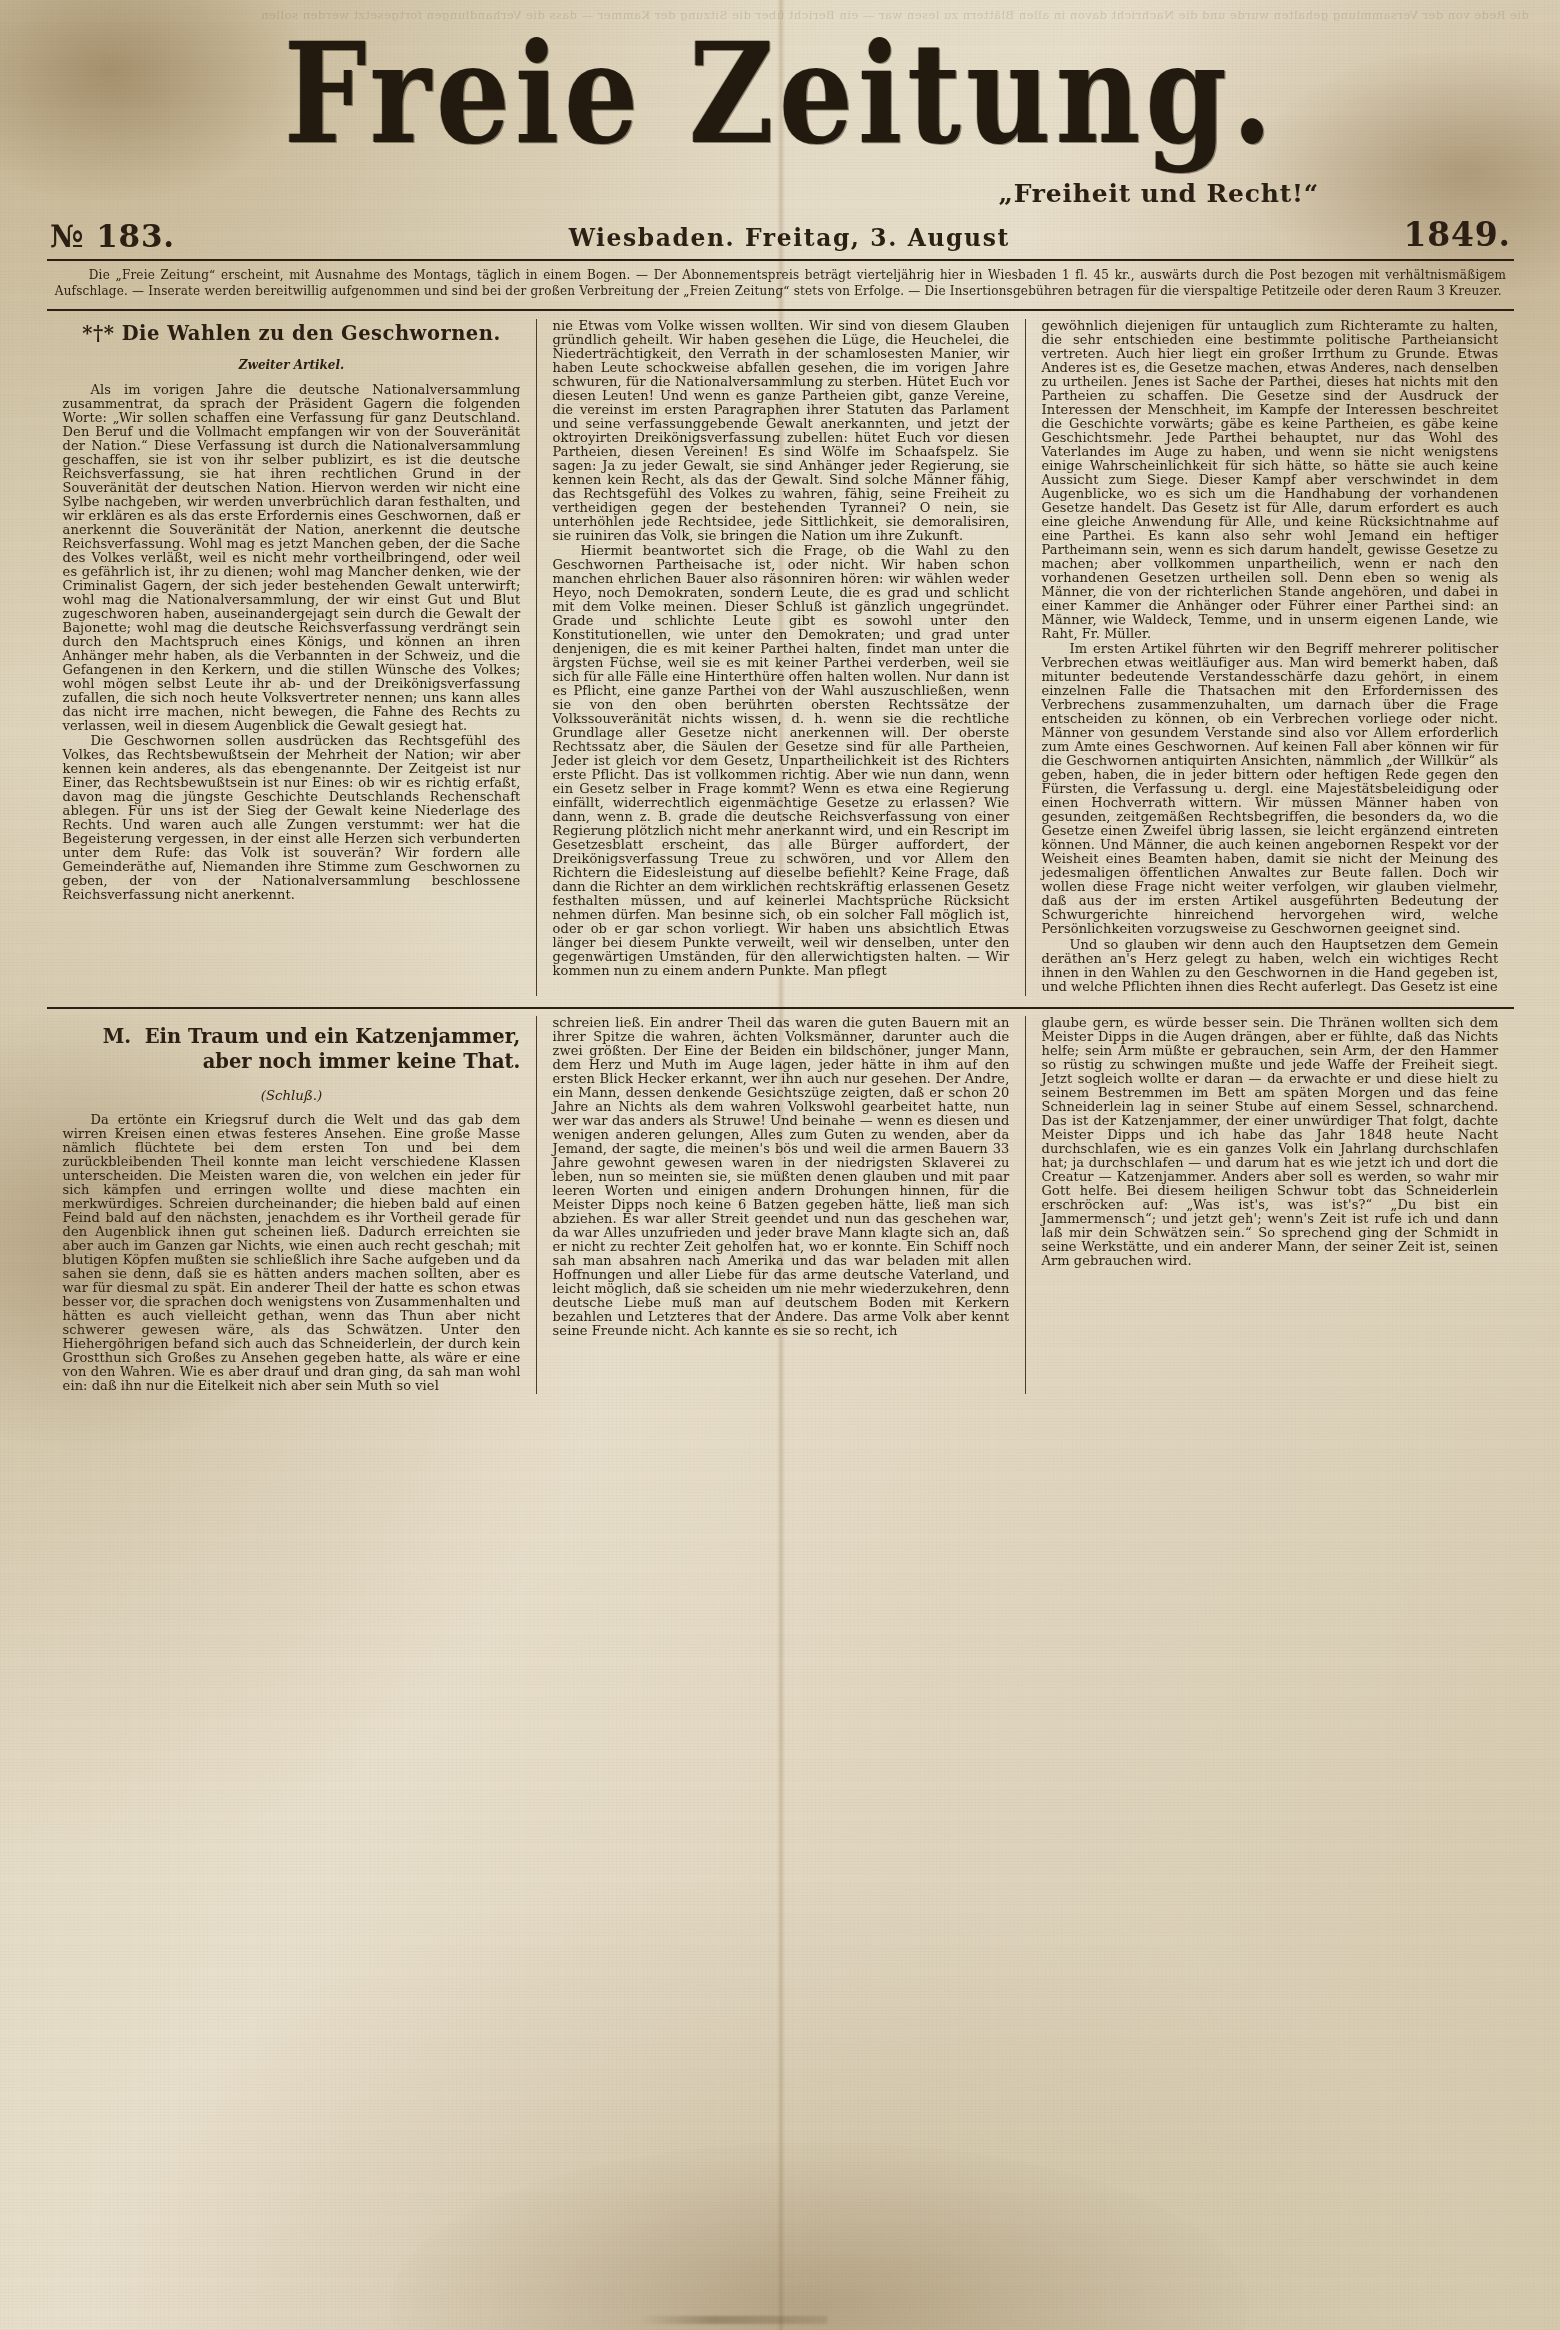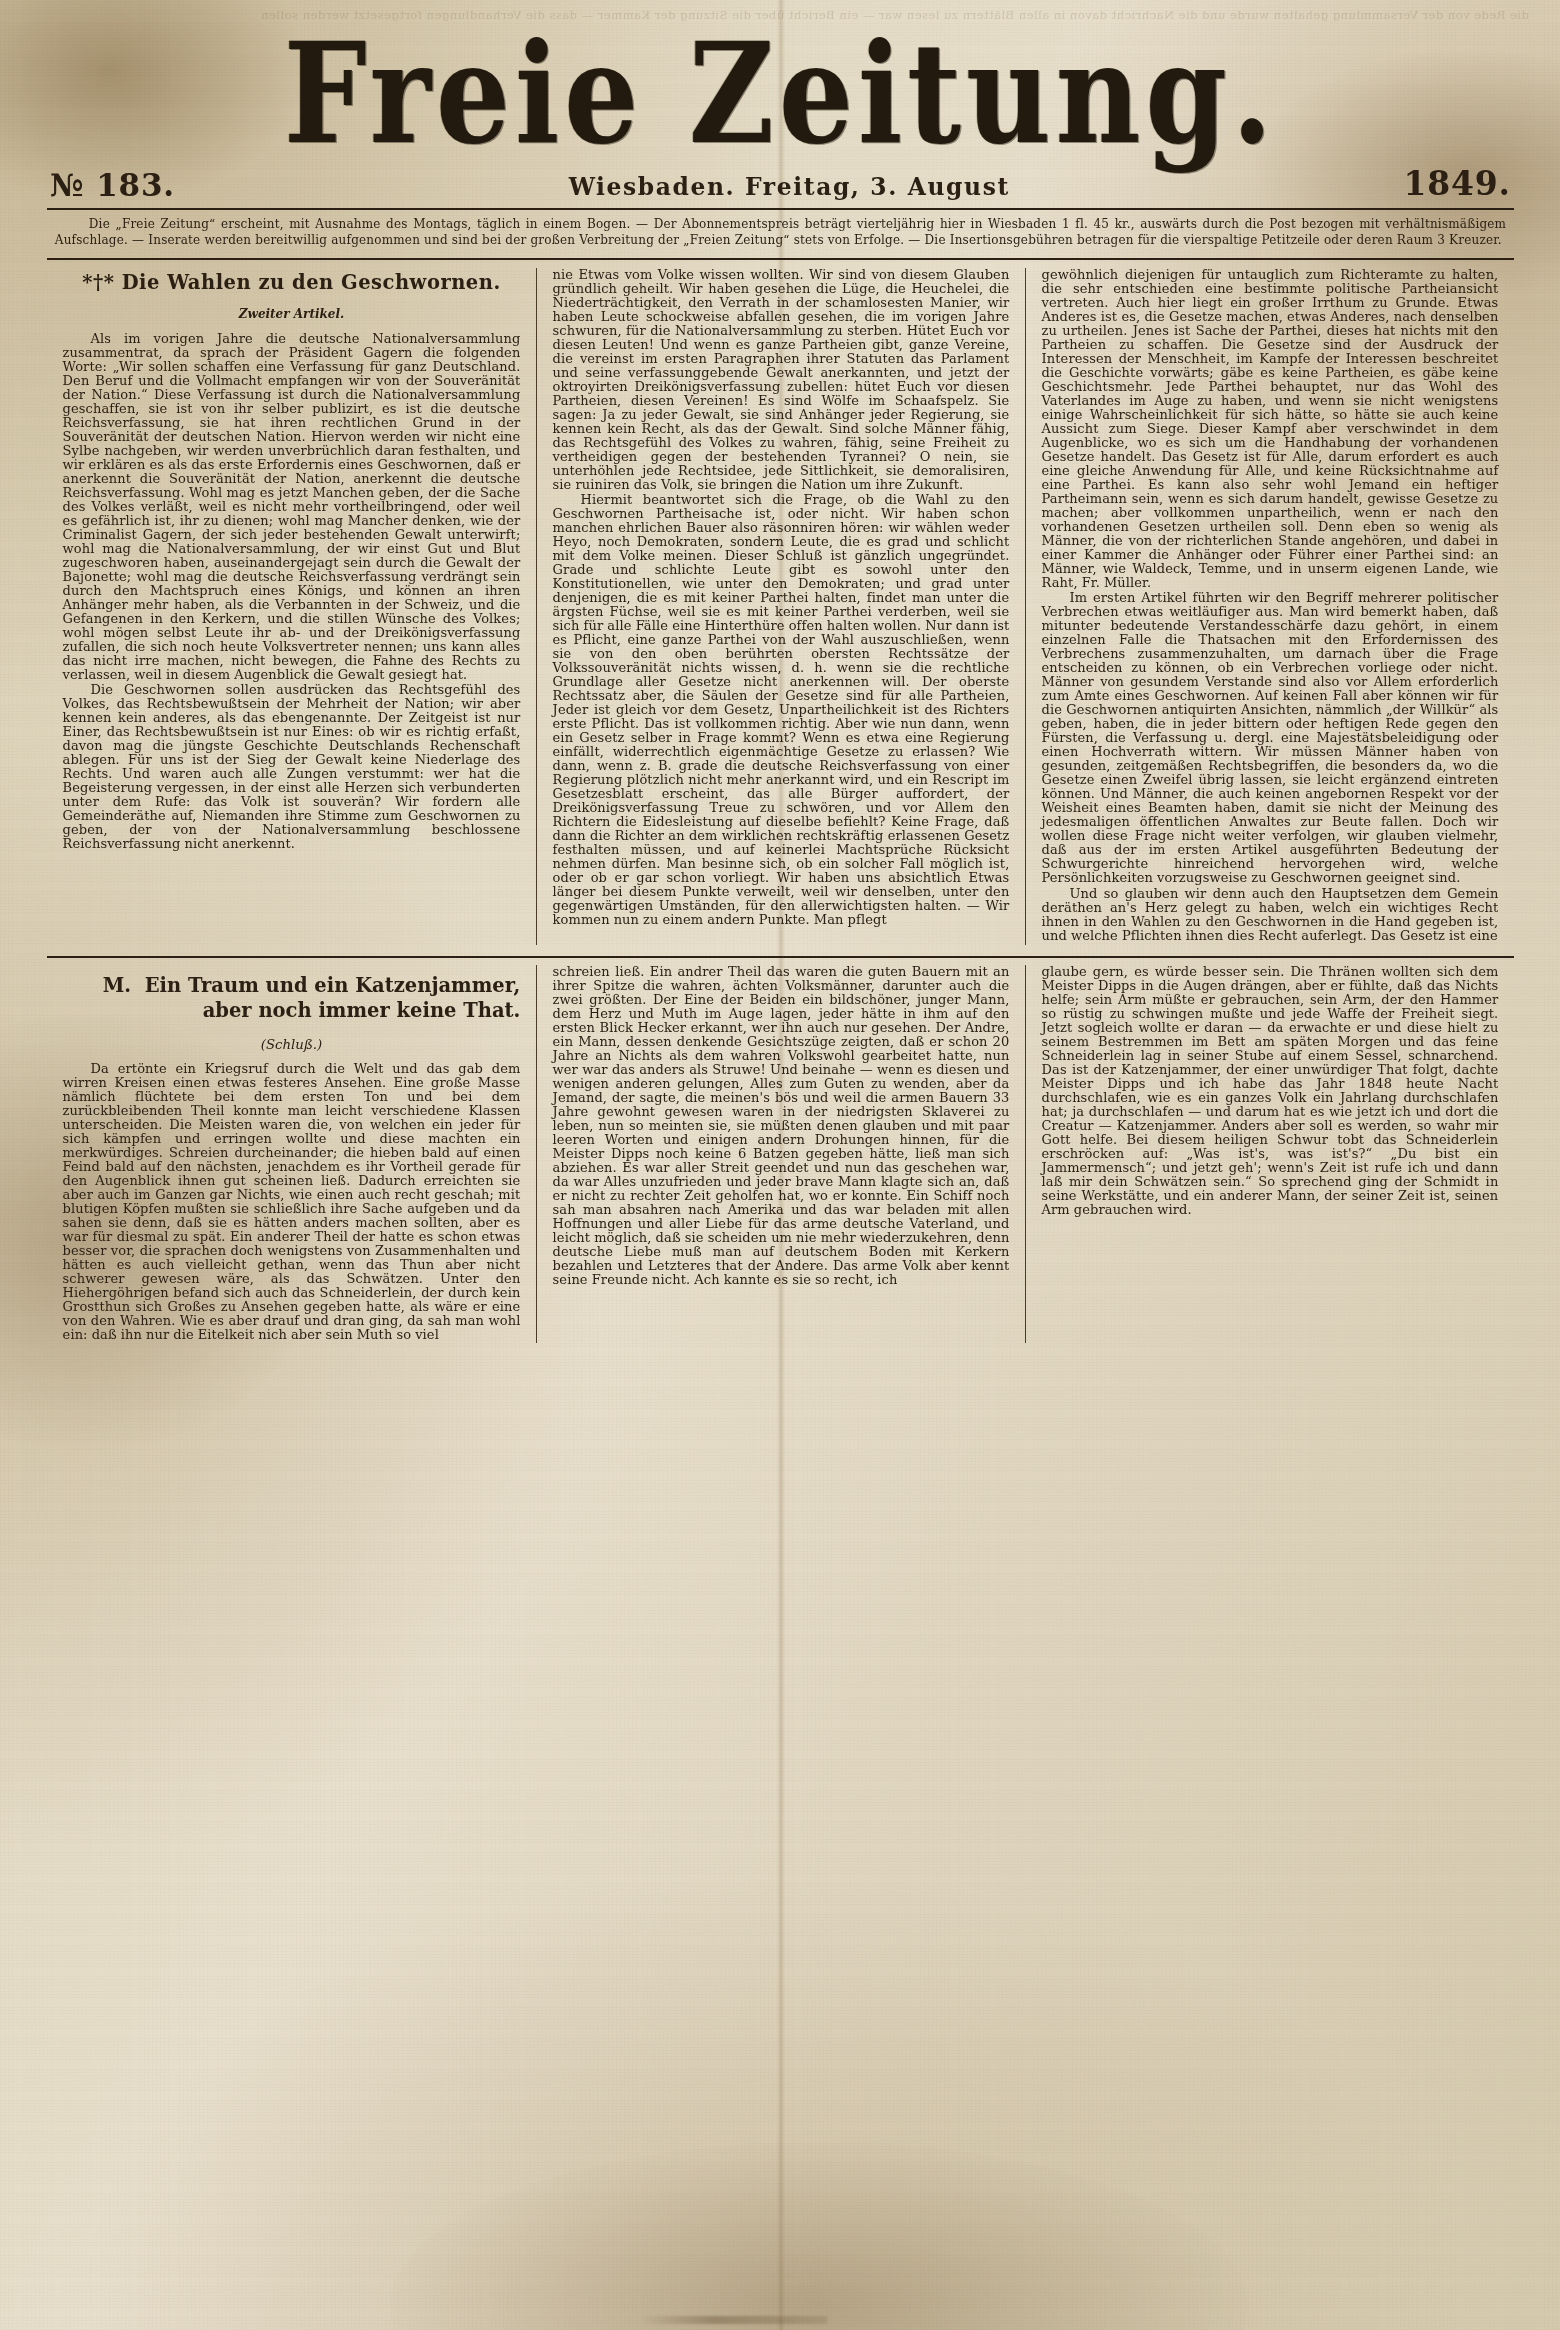--- a/index.html
+++ b/index.html
@@ -88,21 +88,21 @@
     letter-spacing: 0.8px;
     color: #2a2013;
   }
 
   .issueline {
     display: flex;
     align-items: flex-end;
     justify-content: space-between;
     border-bottom: 2px solid #2b2013;
     padding: 4.7px 3.1px 4.7px 3.1px;
-    margin-top: 16px;
+    margin-top: 2px;
   }
   .issue-no {
     font-size: 31px;
     font-weight: 700;
     letter-spacing: 0.8px;
     white-space: nowrap;
   }
   .place-date {
     font-size: 23.4px;
     font-weight: 700;
@@ -221,20 +221,21 @@
   <div class="smudge" style="left:-94px; top:-62px; width:406px; height:265px; background: radial-gradient(ellipse at center, rgba(130,100,55,.35), rgba(130,100,55,0) 70%);"></div>
   <div class="smudge" style="right:-125px; top:47px; width:437px; height:250px; background: radial-gradient(ellipse at center, rgba(130,100,55,.32), rgba(130,100,55,0) 70%);"></div>
   <div class="smudge" style="left:-156px; top:1014px; width:484px; height:437px; background: radial-gradient(ellipse at center, rgba(125,95,50,.26), rgba(125,95,50,0) 72%);"></div>
   <div class="smudge" style="left:390px; bottom:-140px; width:858px; height:328px; background: radial-gradient(ellipse at center, rgba(125,95,50,.24), rgba(125,95,50,0) 74%);"></div>
   <div class="fold" style="left:777px;"></div>
 
   <div class="content">
 
     <header class="masthead">
       <div class="masthead-title">Freie Zeitung.</div>
+      <div class="motto">„Freiheit und Recht!“</div>
     </header>
 
     <div class="issueline">
       <div class="issue-no">№ 183.</div>
       <div class="place-date">Wiesbaden. Freitag, 3. August</div>
       <div class="year">1849.</div>
     </div>
 
     <div class="notice"><span class="ind"></span><span>Die „Freie Zeitung“ erscheint, mit Ausnahme des Montags, täglich in einem Bogen. — Der Abonnementspreis beträgt vierteljährig hier in Wiesbaden 1 fl. 45 kr., auswärts durch die Post bezogen mit verhältnismäßigem Aufschlage. — Inserate werden bereitwillig aufgenommen und sind bei der großen Verbreitung der „Freien Zeitung“ stets von Erfolge. — Die Insertionsgebühren betragen für die vierspaltige Petitzeile oder deren Raum 3 Kreuzer.</span></div>
 

